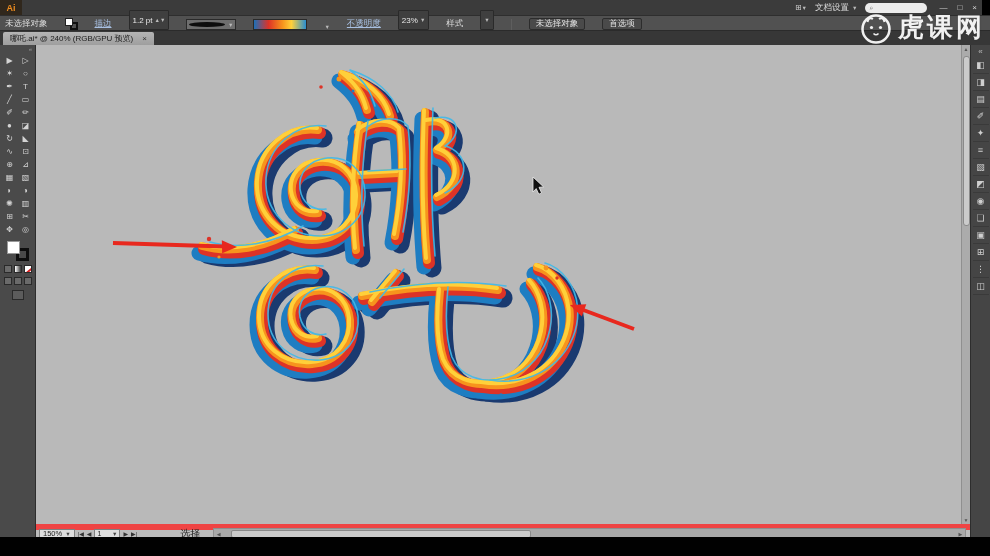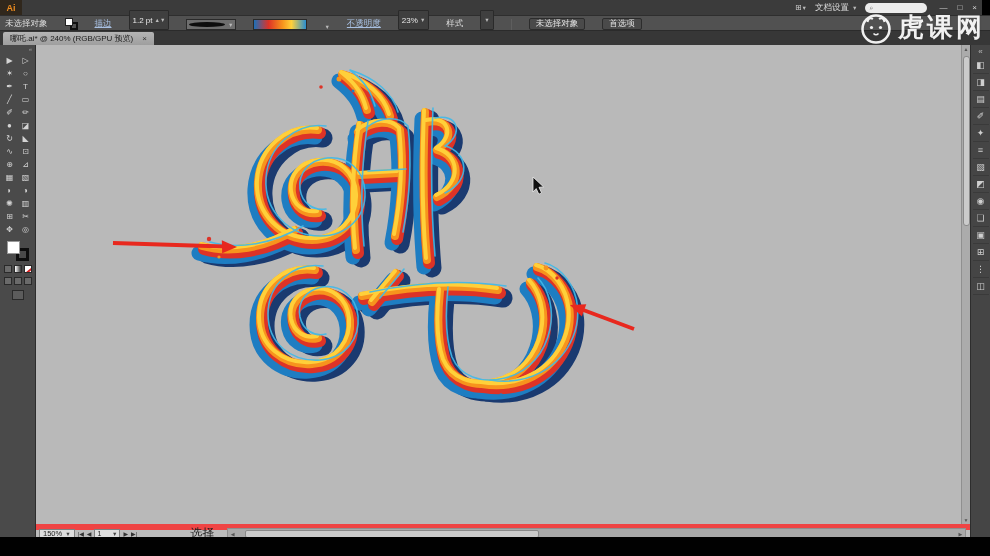--- a/index.html
+++ b/index.html
@@ -59,21 +59,21 @@
 .canvas-svg{position:absolute;left:0;top:0}
 .vscroll{width:9px;background:#ababab;border-left:1px solid #8f8f8f;display:flex;flex-direction:column;align-items:center;flex:none}
 .vs-arr{font-size:5px;color:#555;height:8px;line-height:8px}
 .vthumb{width:7px;height:170px;background:#cbcbcb;border:1px solid #8a8a8a;border-radius:3px;margin-top:3px}
 
 
 .statusbar{height:13px;background:#bcbcbc;border-top:6px solid #ef4444;display:flex;align-items:center;font-size:7.5px;color:#222;gap:3px;padding:0 3px}
 .zoom-field{background:#dedede;border:1px solid #808080;height:10px;display:flex;align-items:center;gap:3px;padding:0 3px;font-size:7.5px}
 .nav{display:flex;align-items:center;gap:3px;color:#333;font-size:6px}
 .ab-field{background:#dedede;border:1px solid #808080;height:10px;width:26px;display:flex;align-items:center;justify-content:space-between;padding:0 2px;font-size:7px;color:#222}
-.status-label{margin-left:50px;font-size:12px;color:#1d1d1d}
+.status-label{margin-left:40px;font-size:10px;color:#1d1d1d}
 .hscroll{flex:1;display:flex;align-items:center;height:11px;background:#a9a9a9;border:1px solid #8f8f8f;margin-left:10px;margin-right:1px}
 .hs-arr{font-size:5px;color:#555;width:9px;text-align:center;flex:none}
 .hthumb{height:8px;background:#cbcbcb;border:1px solid #8a8a8a;border-radius:2px;width:40%;margin-left:1%}
 
 
 .rightpanel{width:20px;background:#454545;border-left:1px solid #2d2d2d;display:flex;flex-direction:column;align-items:center;padding-top:1px;flex:none}
 .rp-expand{color:#bbb;font-size:8px;height:11px;line-height:11px}
 .rp-icons{display:flex;flex-direction:column}
 .rp-icon{width:16px;height:17px;display:flex;align-items:center;justify-content:center;color:#cfcfcf;font-size:9px;border-bottom:1px solid #3a3a3a}
 

